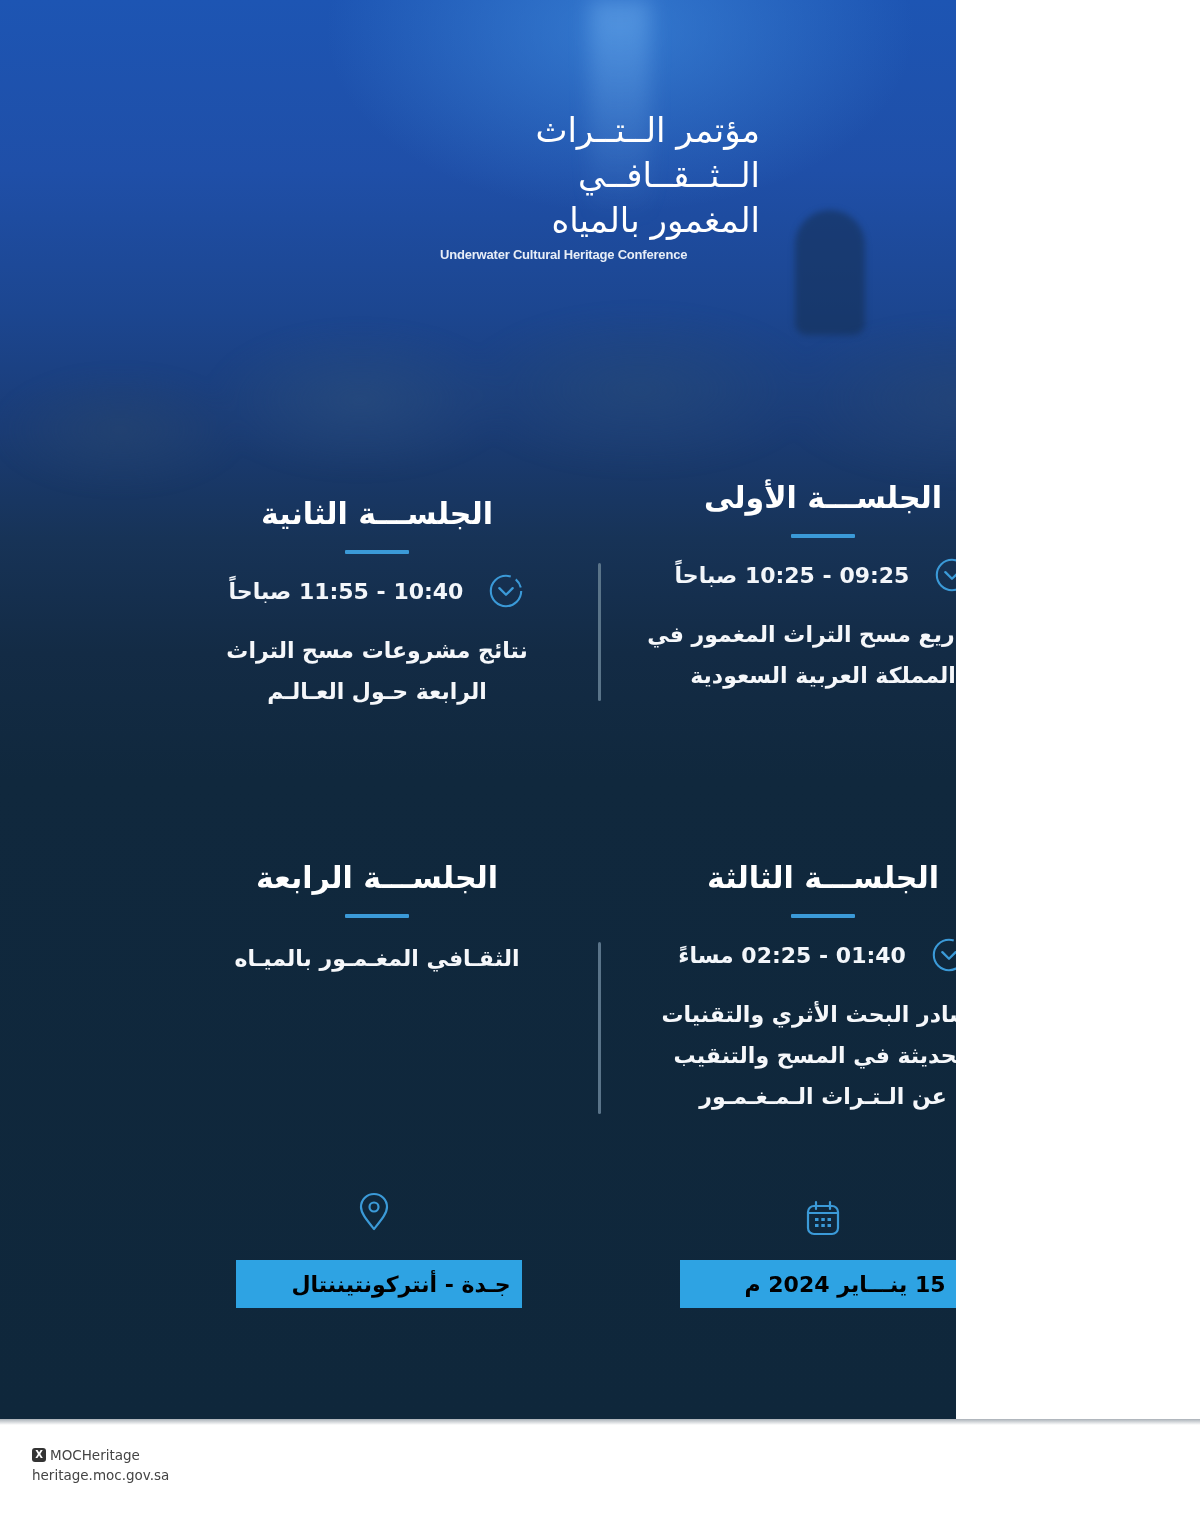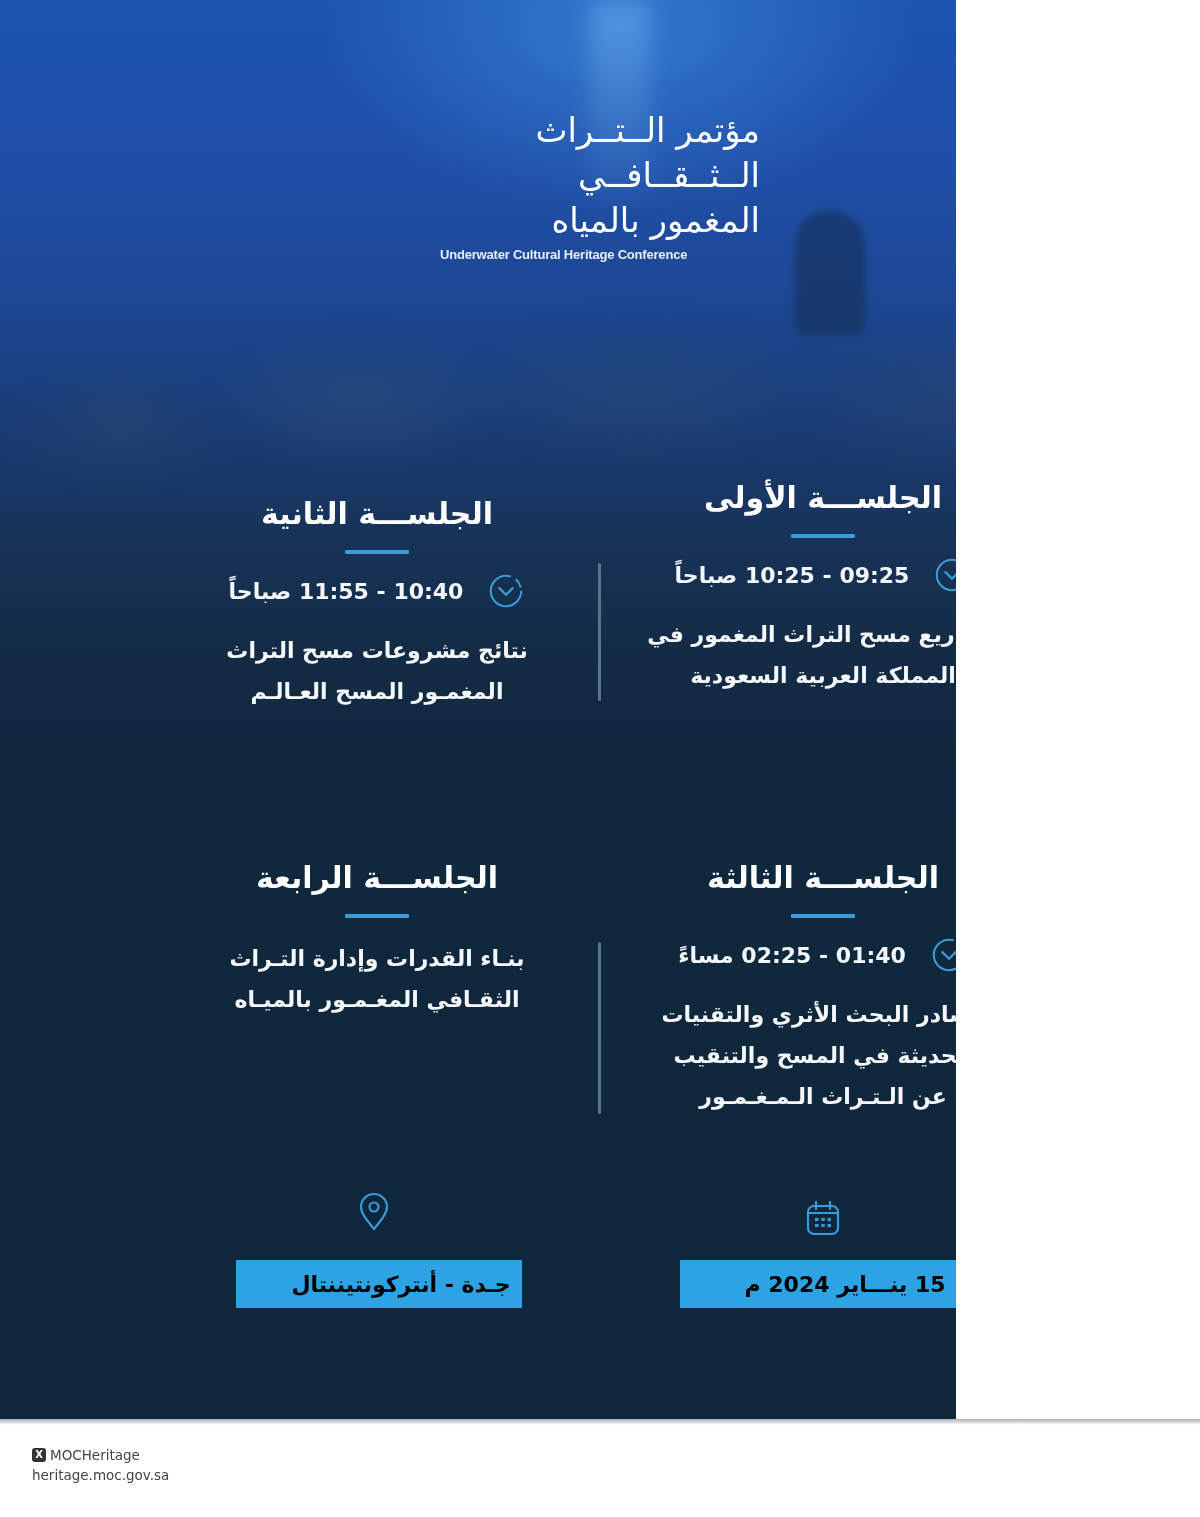--- a/index.html
+++ b/index.html
@@ -103,21 +103,21 @@
     <div class="session-underline"></div>
     <div class="time-row">
       <svg class="clock-icon" viewBox="0 0 40 40">
         <circle cx="20" cy="20" r="16" fill="none" stroke="#3b9ad8" stroke-width="2.2" stroke-dasharray="80 6 10 6"></circle>
         <polyline points="13,17 20,24 27,17" fill="none" stroke="#3b9ad8" stroke-width="2.4" stroke-linecap="round" stroke-linejoin="round"></polyline>
       </svg>
       <span class="time-text">10:40 - 11:55 صباحاً</span>
     </div>
     <div class="session-desc">
       <div>نتائج مشروعات مسح التراث</div>
-      <div>المغمـور المسح العـالـم</div>
+      <div>الرابعة حـول العـالـم</div>
     </div>
   </div>
 
   <div class="divider" style="top:563px; height:138px;"></div>
 
   <div class="session" style="left:623px; top:856px;">
     <div class="session-title">الجلســـة الثالثة</div>
     <div class="session-underline"></div>
     <div class="time-row">
       <svg class="clock-icon" viewBox="0 0 40 40">
@@ -130,21 +130,20 @@
       <div>مصادر البحث الأثري والتقنيات</div>
       <div>الحديثة في المسح والتنقيب</div>
       <div>عن الـتـراث الـمـغـمـور</div>
     </div>
   </div>
 
   <div class="session" style="left:177px; top:856px;">
     <div class="session-title">الجلســـة الرابعة</div>
     <div class="session-underline"></div>
     <div class="session-desc">
-      <div>بنـاء القدرات وإدارة التـراث</div>
       <div>الثقـافي المغـمـور بالميـاه</div>
     </div>
   </div>
 
   <div class="divider" style="top:942px; height:172px;"></div>
 
   <svg class="info-icon" style="left:354px; top:1192px;" viewBox="0 0 40 40">
     <path d="M20 37 C 12 27, 7 21, 7 15 A 13 13 0 0 1 33 15 C 33 21, 28 27, 20 37 Z" fill="none" stroke="#3b9ad8" stroke-width="2.2" stroke-linejoin="round"></path>
     <circle cx="20" cy="15" r="4.5" fill="none" stroke="#3b9ad8" stroke-width="2.2"></circle>
   </svg>

